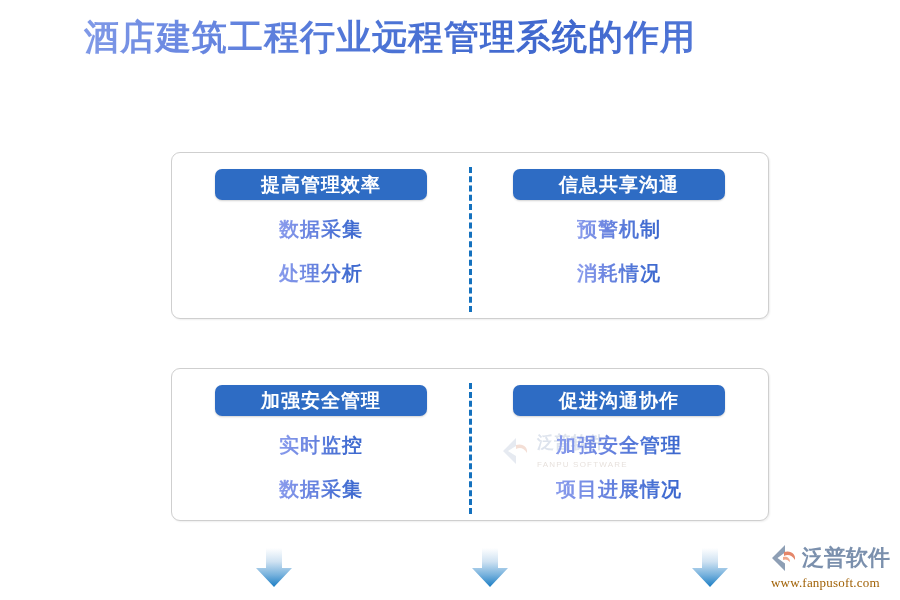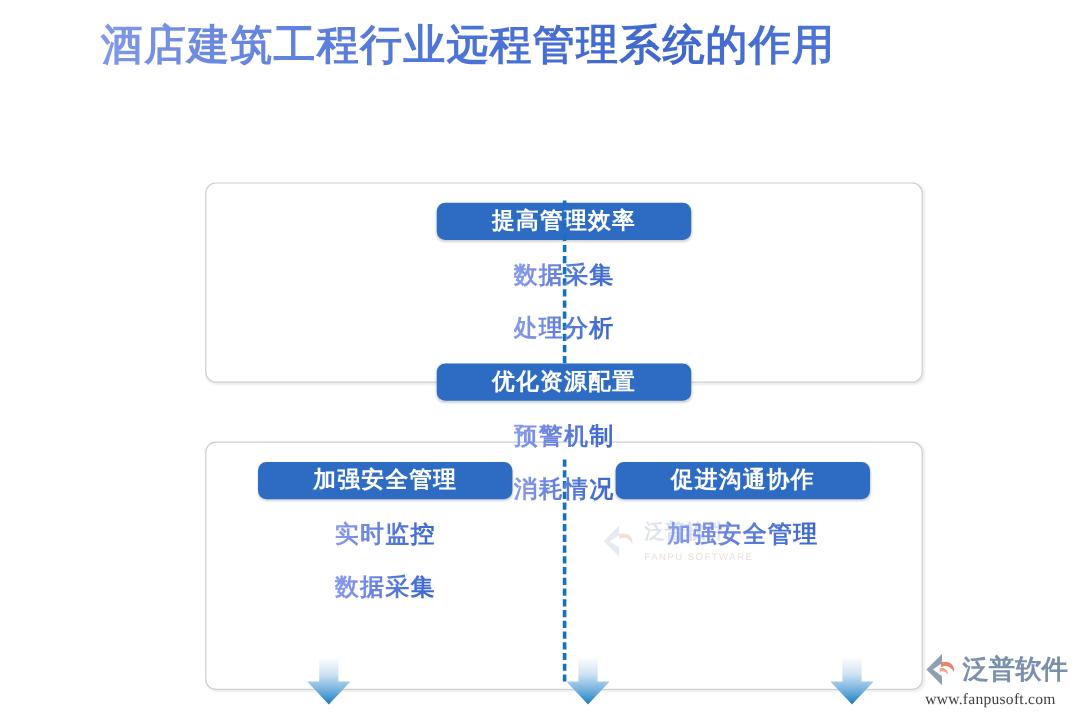--- a/index.html
+++ b/index.html
@@ -45,22 +45,22 @@
     left: 171px;
     width: 598px;
     border: 1px solid #cfcfcf;
     border-radius: 9px;
     box-sizing: border-box;
     background: #ffffff;
     box-shadow: 1px 1px 2px rgba(0,0,0,0.07);
     display: flex;
     flex-direction: row;
   }
-  #panel-1 { top: 152px; height: 167px; flex-direction: column; }
-  #panel-2 { top: 368px; height: 207px; }
+  #panel-1 { top: 152px; height: 167px; }
+  #panel-2 { top: 368px; height: 153px; }
 
   .column {
     flex: 1 1 50%;
     display: flex;
     flex-direction: column;
     align-items: center;
     justify-content: flex-start;
     position: relative;
     box-sizing: border-box;
     padding-top: 16px;
@@ -180,21 +180,21 @@
   #brand-logo .logo-name {
     font-size: 22px;
     font-weight: bold;
     color: #7b90ad;
     letter-spacing: 0px;
     line-height: 28px;
     white-space: nowrap;
   }
   #brand-logo .logo-url {
     font-size: 13px;
-    color: #404040;
+    color: #a16207;
     letter-spacing: 0.2px;
     margin-top: 2px;
     margin-left: 1px;
     font-family: "Liberation Serif", serif;
     white-space: nowrap;
   }
 </style>
 </head>
 <body>
 
@@ -204,21 +204,21 @@
 
   <div class="column">
     <div class="pill">提高管理效率</div>
     <div class="item first">数据采集</div>
     <div class="item">处理分析</div>
   </div>
 
   <div class="divider"></div>
 
   <div class="column">
-    <div class="pill">优化资源配置</div>
+    <div class="pill">信息共享沟通</div>
     <div class="item first">预警机制</div>
     <div class="item">消耗情况</div>
   </div>
 
 </div>
 
 <div class="panel" id="panel-2">
 
   <div class="column">
     <div class="pill">加强安全管理</div>
@@ -238,20 +238,21 @@
         </svg>
       </span>
       <span class="wm-text">
         <span class="wm-cn">泛普软件</span>
         <span class="wm-en">FANPU SOFTWARE</span>
       </span>
     </div>
 
     <div class="pill">促进沟通协作</div>
     <div class="item first">加强安全管理</div>
+    <div class="item">项目进展情况</div>
   </div>
 
 </div>
 
 <div class="arrow" id="arrow-1">
   <svg width="44" height="40" viewBox="0 0 44 40">
     <defs>
       <linearGradient id="arrGrad1" x1="0" y1="0" x2="0" y2="1">
         <stop offset="0%" stop-color="#ffffff"></stop>
         <stop offset="35%" stop-color="#cfe2f2"></stop>

